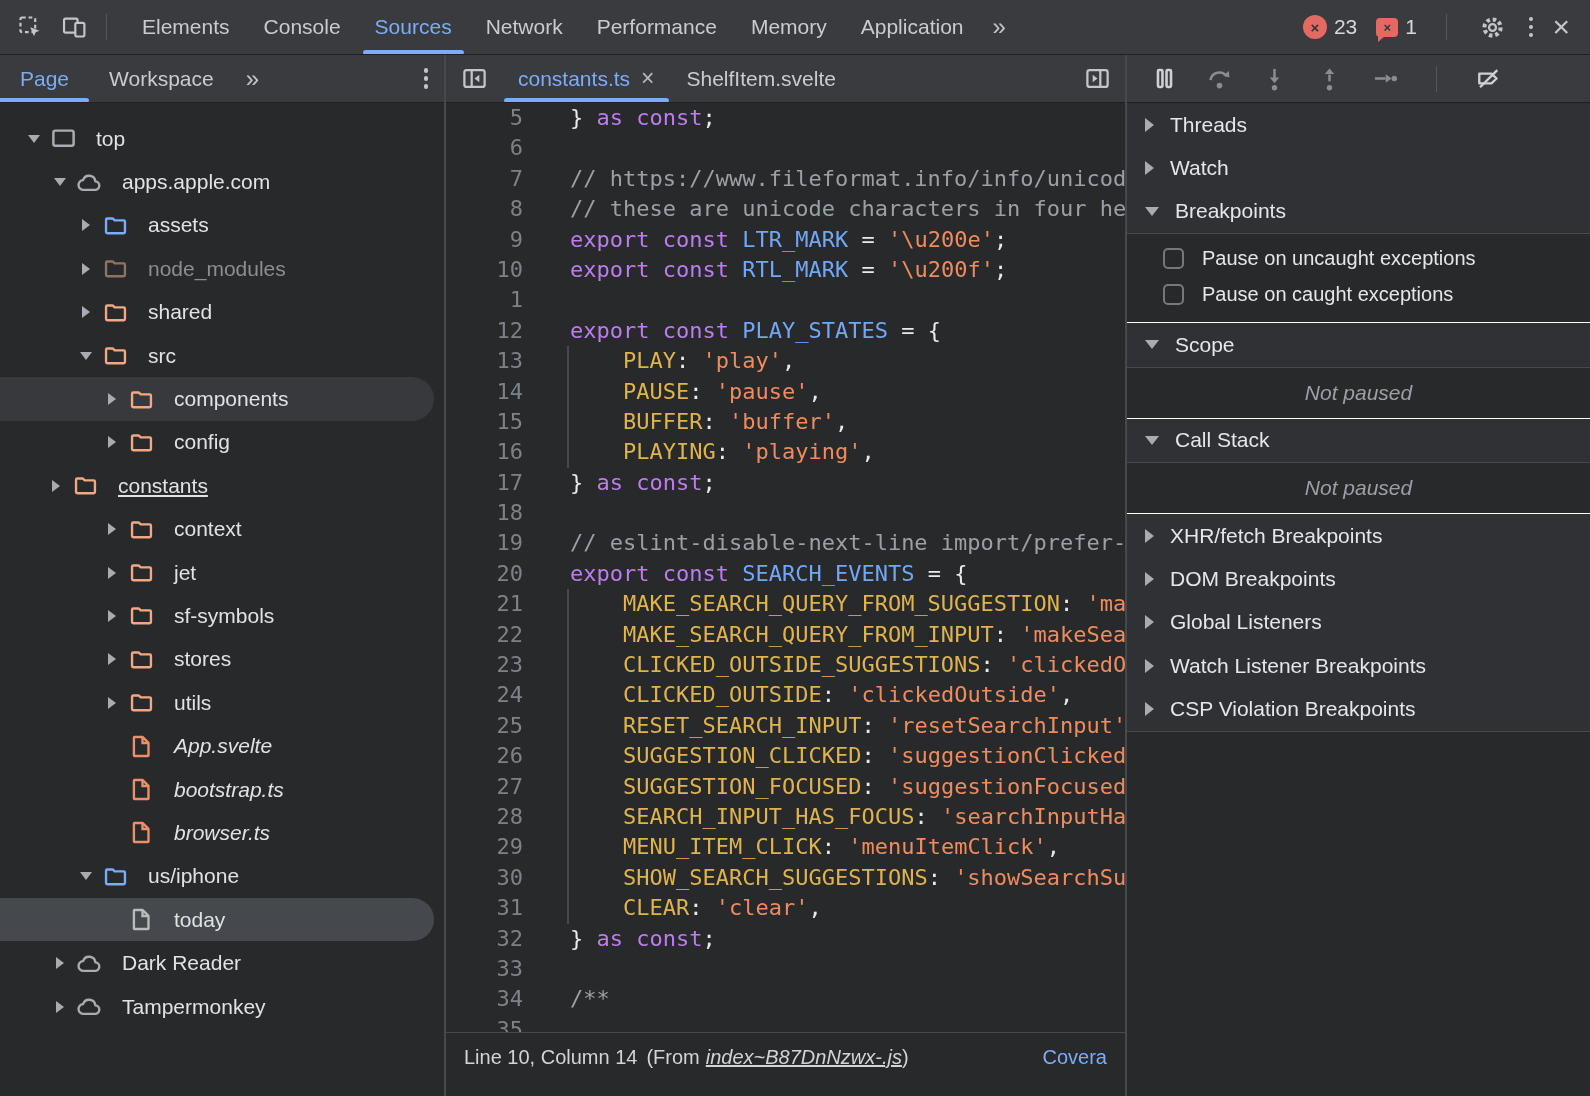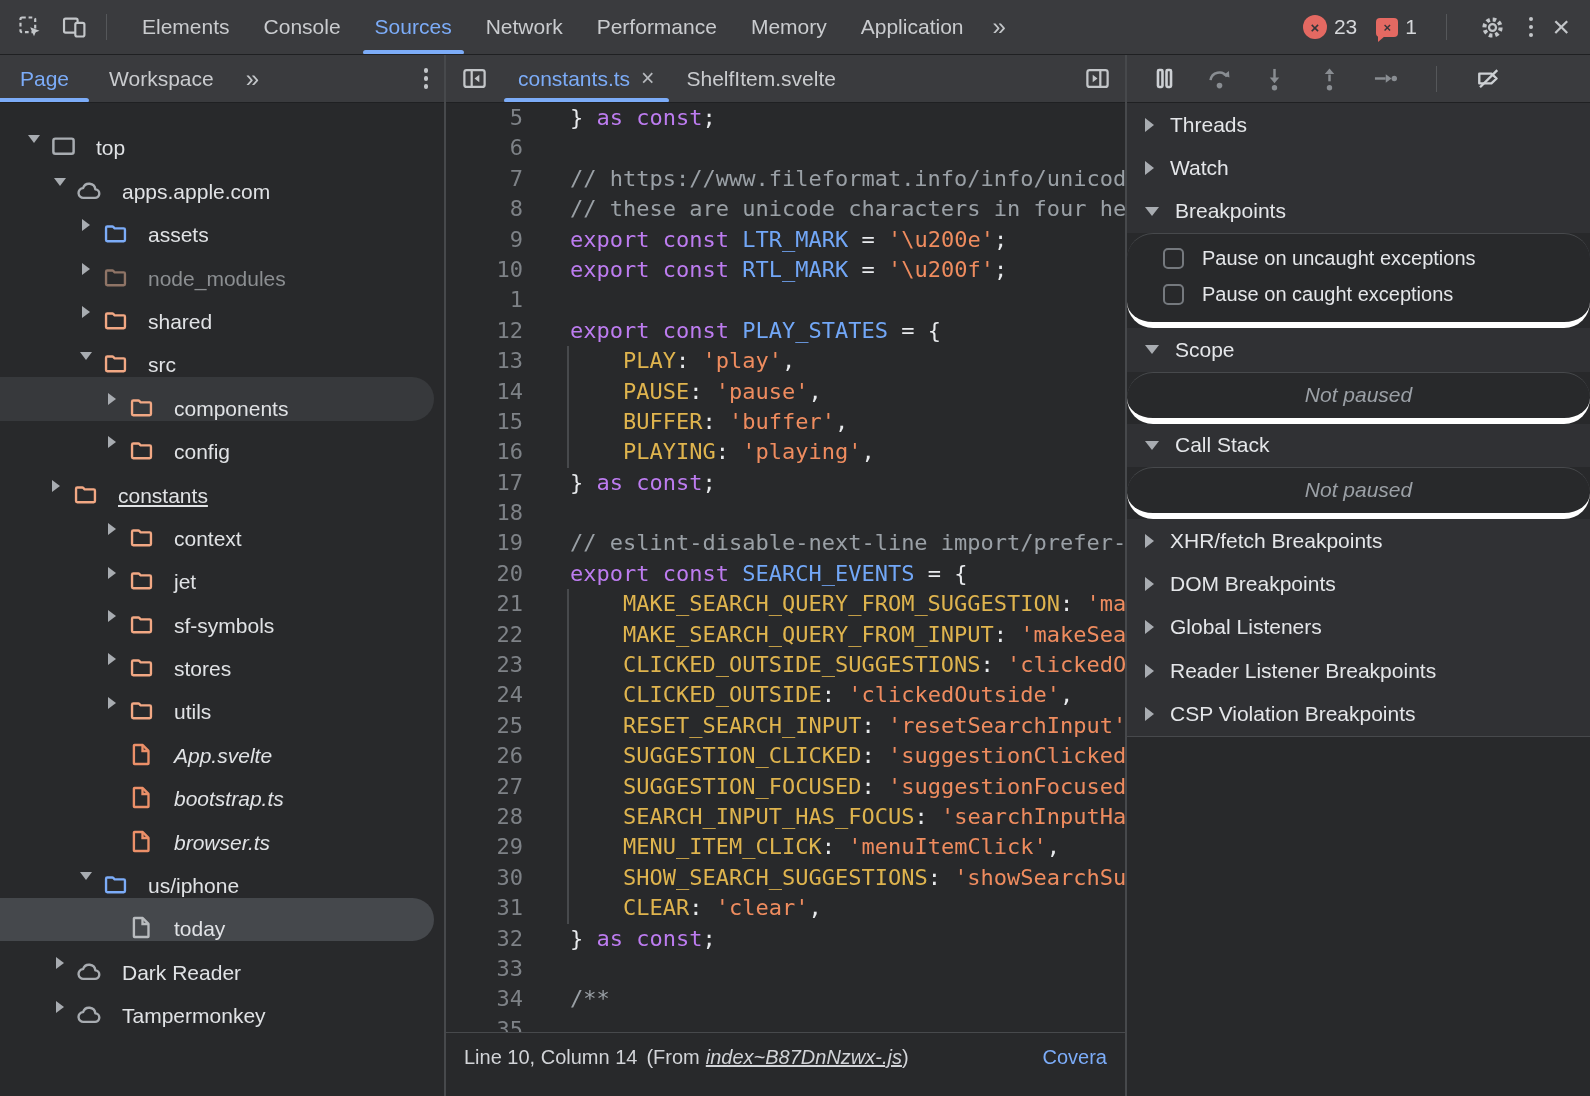--- a/index.html
+++ b/index.html
@@ -42,21 +42,21 @@
   .sidebar{width:446px;flex:none;display:flex;flex-direction:column;
     background:var(--content_bg,#28292b);border-right:2px solid #47494c;}
   .side-tabs{height:48px;flex:none;background:var(--toolbar_bg,#3a3b3e);
     border-bottom:1px solid #1f2022;display:flex;align-items:center;}
   .stab{height:100%;display:flex;align-items:center;padding:0 20px;font-size:21px;color:#c9cbce;position:relative;}
   .stab.active{color:var(--accent,#7cacf8);}
   .stab.active::after{content:"";position:absolute;left:0;right:0;bottom:0;height:4px;
     border-radius:0 4px 2px 0;background:var(--accent,#7cacf8);}
   .side-menu{margin-left:auto;margin-right:16px;}
   .tree{flex:1;padding-top:14px;overflow:hidden;}
-  .trow{height:43.4px;display:flex;align-items:flex-end;font-size:21px;color:#e0e2e5;white-space:nowrap;}
+  .trow{height:43.4px;display:flex;align-items:center;font-size:21px;color:#e0e2e5;white-space:nowrap;}
   .trow.sel-muted{background:#37393c;border-radius:0 22px 22px 0;margin-right:10px;}
   .trow.sel-bright{background:#45484c;border-radius:0 22px 22px 0;margin-right:10px;}
   .trow.dim .tlabel{color:#8b8e91;}
   .arrowbox{width:32px;height:100%;display:flex;align-items:center;justify-content:center;flex:none;}
   .ticon{width:46px;flex:none;display:flex;align-items:center;}
   .ticon svg{width:27px;height:27px;}
   .tlabel.italic{font-style:italic;}
 
   .tri-r{width:0;height:0;border-top:7px solid transparent;border-bottom:7px solid transparent;border-left:9px solid #a8acb1;}
   .tri-d{width:0;height:0;border-left:7px solid transparent;border-right:7px solid transparent;border-top:9px solid #a8acb1;}
@@ -97,21 +97,21 @@
   .rightpanel{width:465px;flex:none;display:flex;flex-direction:column;
     background:var(--content_bg,#28292b);border-left:2px solid #47494c;}
   .dbg-toolbar{height:48px;flex:none;background:var(--toolbar_bg,#3a3b3e);border-bottom:1px solid #1f2022;
     display:flex;align-items:center;padding-left:24px;gap:28px;color:#898d92;}
   .dbg-toolbar .lit{color:#cdd0d4;}
   .dbg-toolbar svg{width:27px;height:27px;}
   .pane-hrow{height:43.4px;flex:none;background:var(--header_bg,#303134);display:flex;align-items:center;
     padding-left:18px;gap:16px;font-size:21px;color:#e4e6e9;}
   .pane-body{background:var(--content_bg,#28292b);flex:none;}
   .b-top{border-top:1px solid #47494c;}
-  .b-bot{border-bottom:6px solid #ffffff;border-radius:26px;}
+  .b-bot{border-bottom:1px solid #ffffff;}
   .cbxs{padding:6px 0 10px;}
   .cbx-row{height:36px;display:flex;align-items:center;padding-left:36px;gap:18px;font-size:20px;color:#e4e6e9;}
   .cbx{width:21px;height:21px;border:2px solid #75797e;border-radius:5px;flex:none;background:transparent;}
   .placeholder{height:52px;display:flex;align-items:center;justify-content:center;
     font-style:italic;color:#9ba0a6;font-size:21px;}
   .rp-fill{flex:1;background:var(--content_bg,#28292b);border-top:1px solid #47494c;}
 </style>
 </head>
 <body>
 
@@ -576,21 +576,21 @@
       <div class="pane-hrow">
         <i class="tri-r"></i>
         <span>DOM Breakpoints</span>
       </div>
       <div class="pane-hrow">
         <i class="tri-r"></i>
         <span>Global Listeners</span>
       </div>
       <div class="pane-hrow">
         <i class="tri-r"></i>
-        <span>Reader Listener Breakpoints</span>
+        <span>Watch Listener Breakpoints</span>
       </div>
       <div class="pane-hrow">
         <i class="tri-r"></i>
         <span>CSP Violation Breakpoints</span>
       </div>
       <div class="rp-fill"></div>
     </aside>
   </div>
 </div>
 

